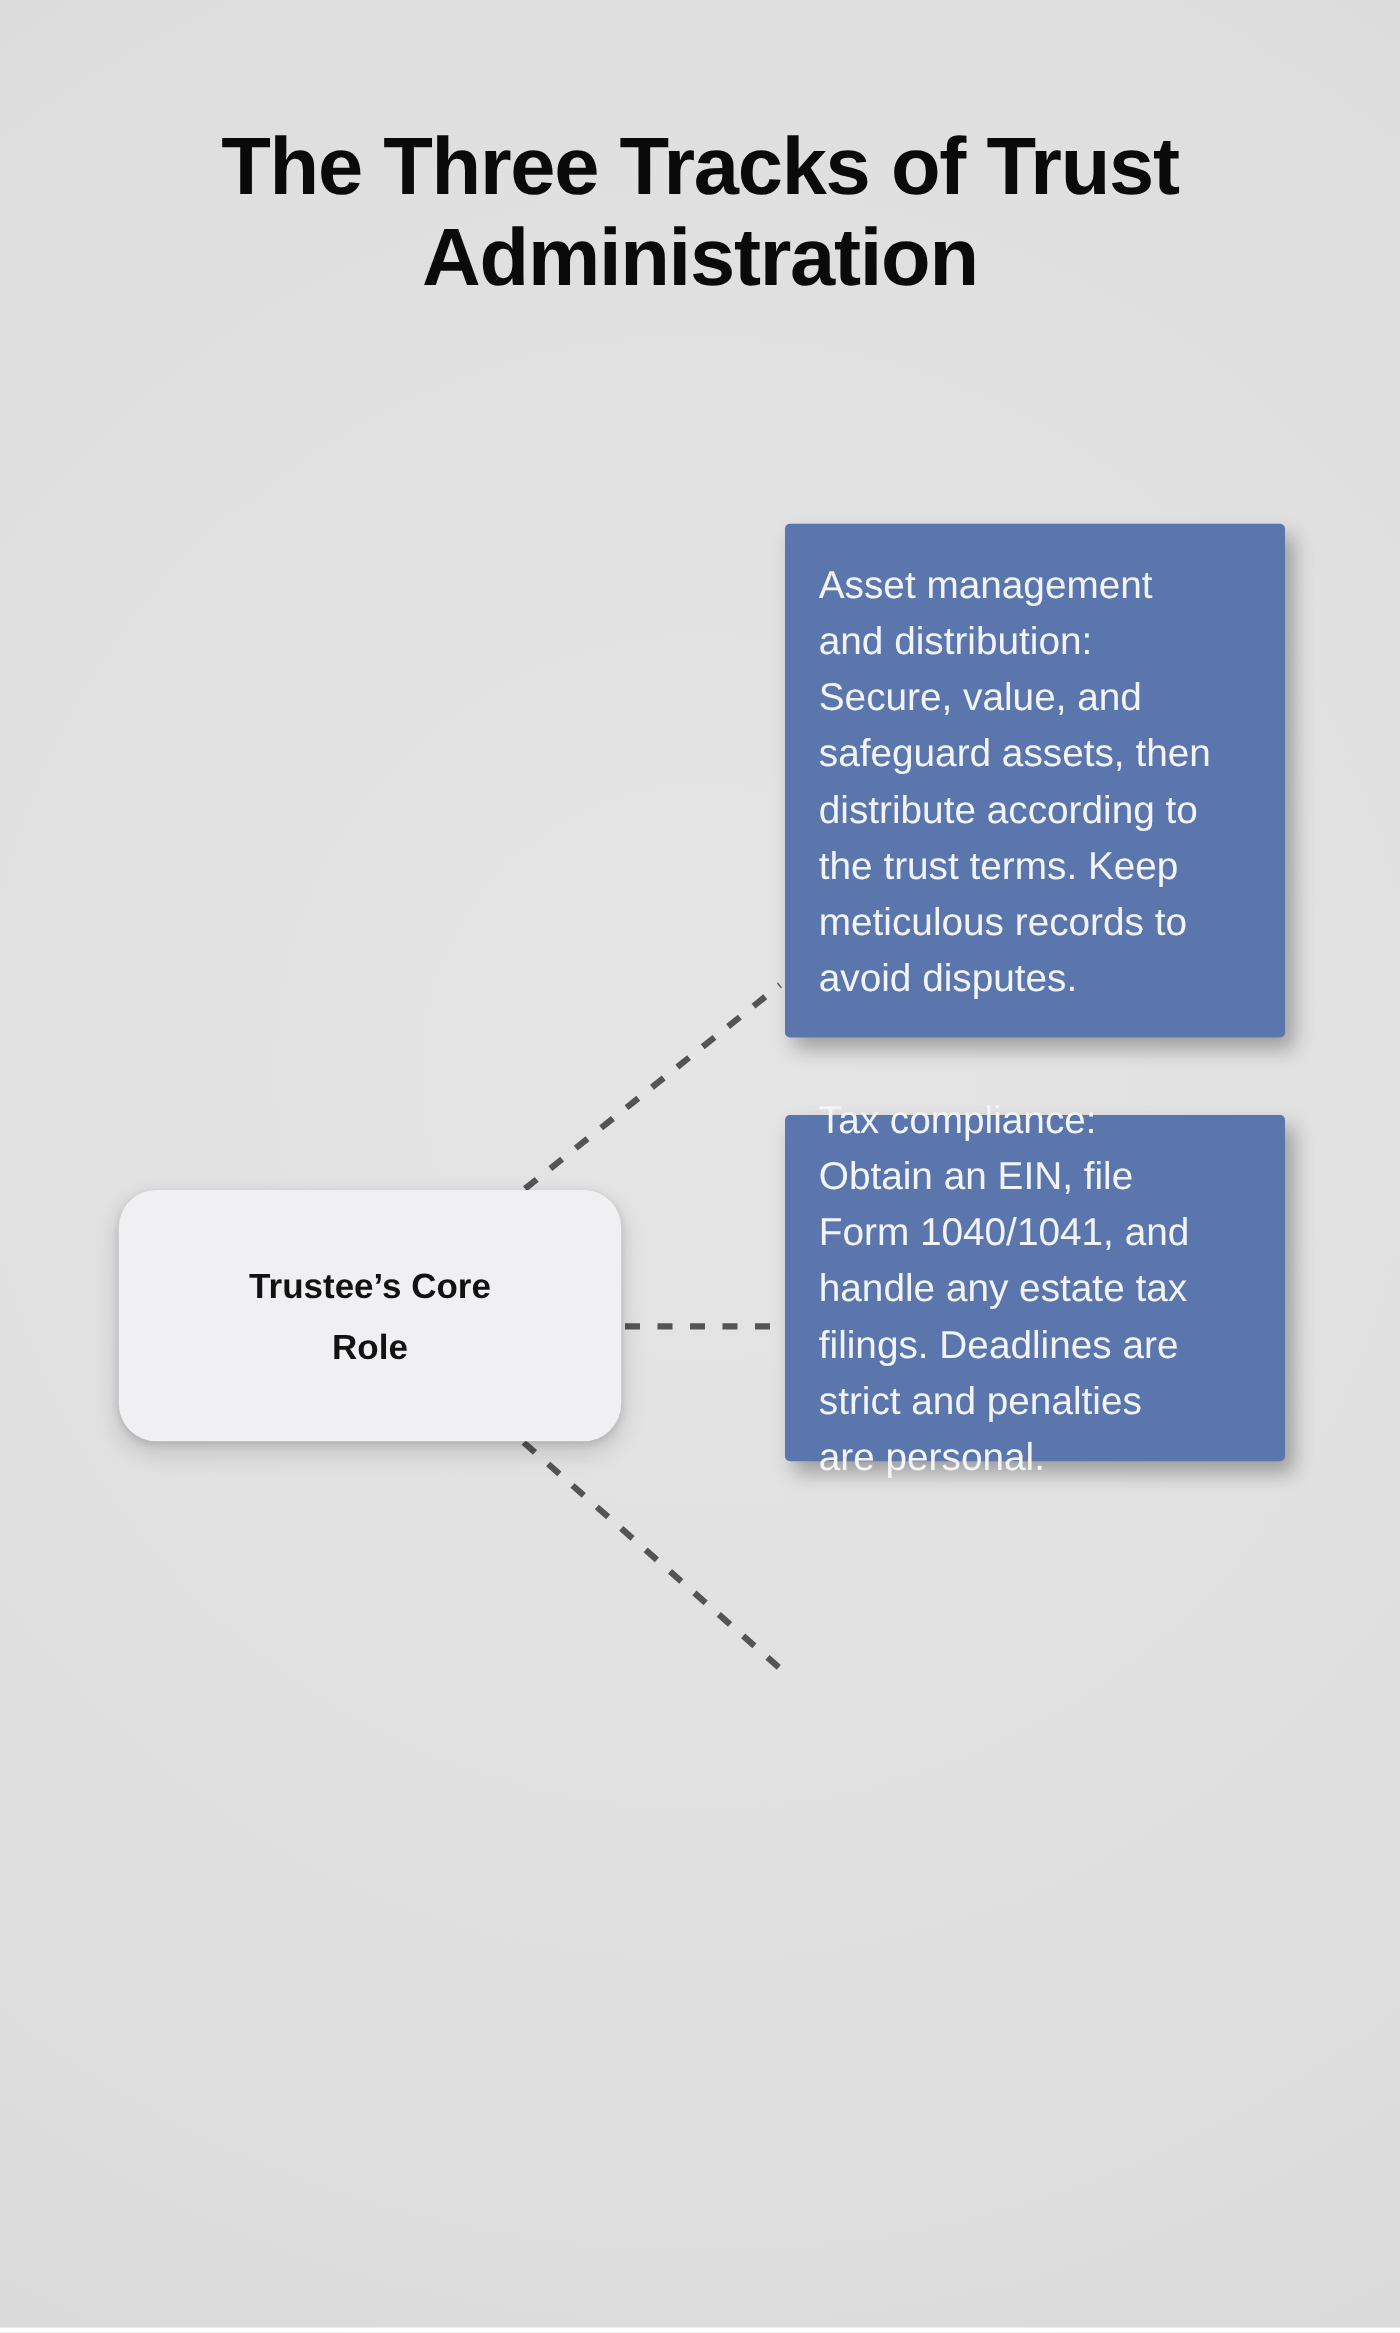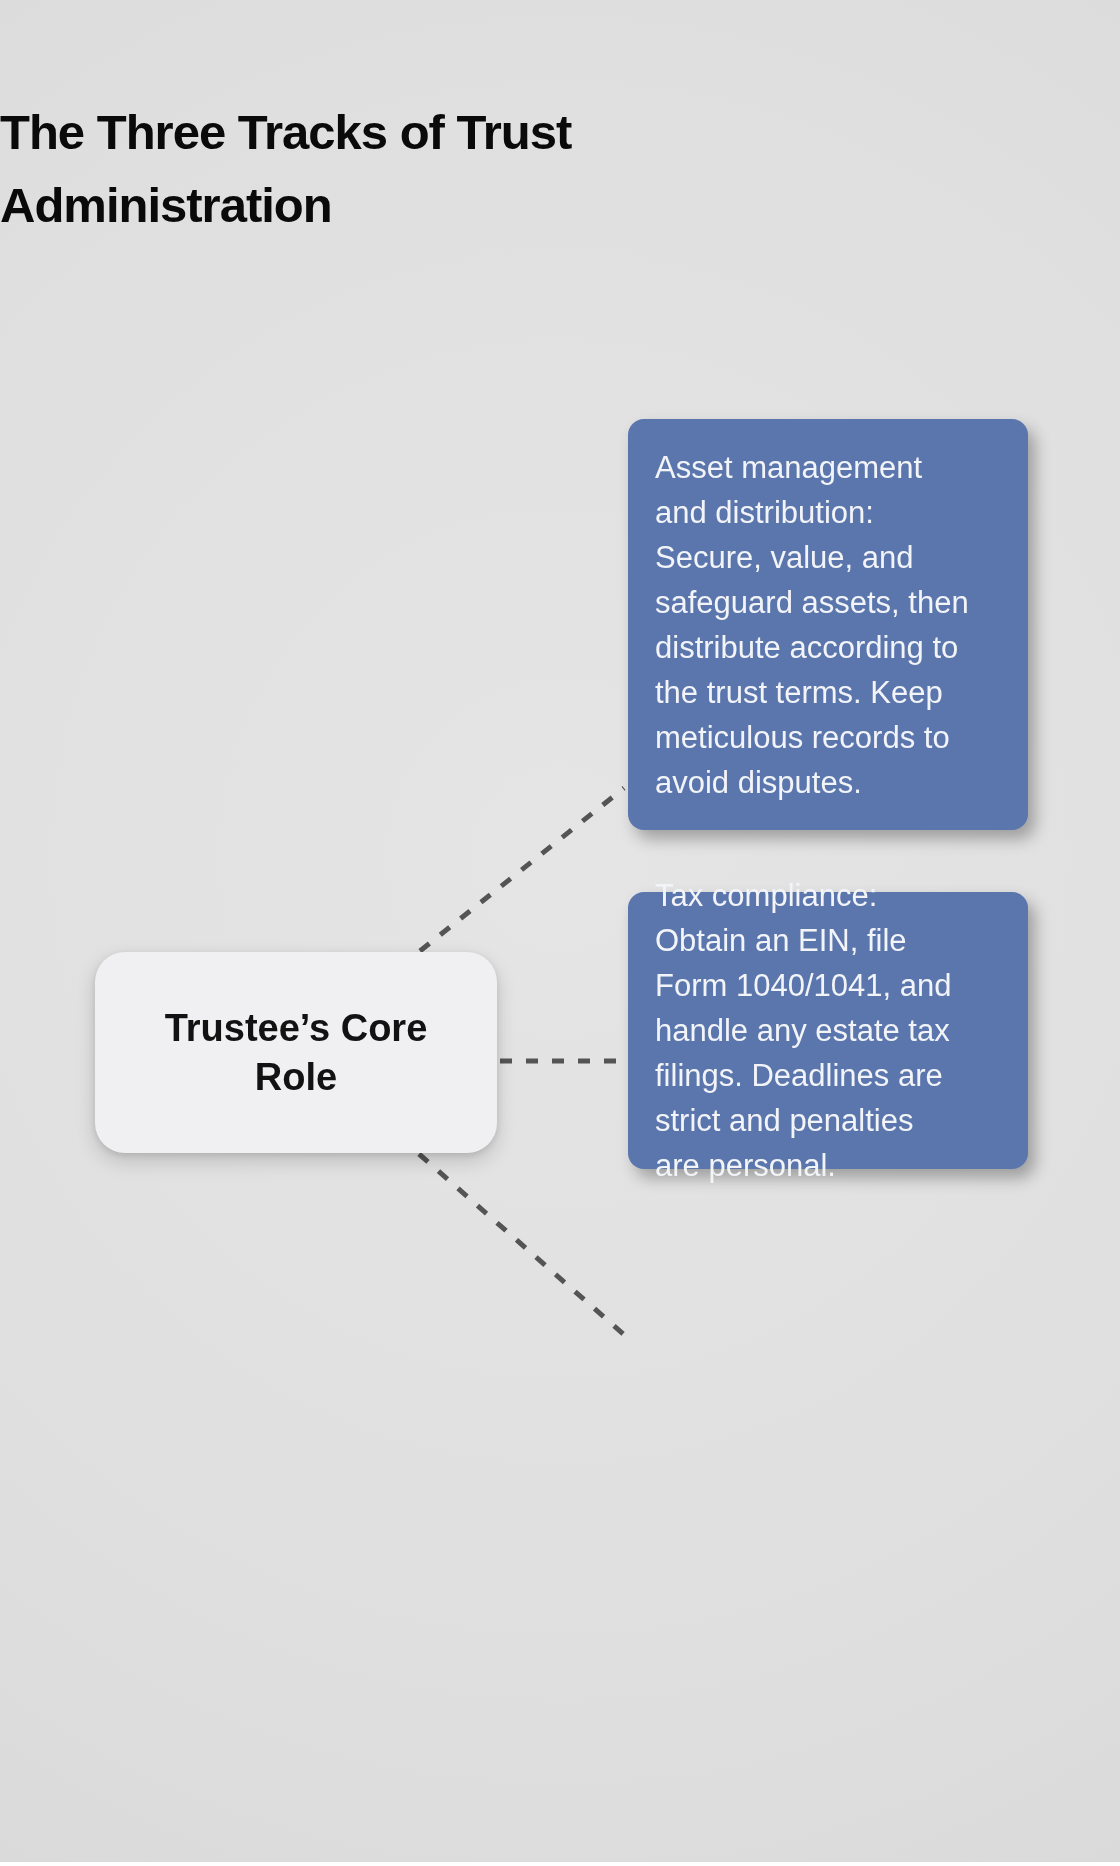--- a/index.html
+++ b/index.html
@@ -21,22 +21,22 @@
   }
   .canvas{
     position:absolute;
     left:0;top:0;width:1120px;height:1866px;
     background:radial-gradient(130% 80% at 50% 46%, #e4e5e4 0%, #dedfde 55%, #d4d5d4 100%);
   }
   .title{
     position:absolute;
     left:0;top:96px;
     width:1120px;
-    text-align:left;
-    font-size:49px;
+    text-align:center;
+    font-size:65px;
     font-weight:700;
     line-height:73px;
     letter-spacing:-1px;
     color:var(--title_text);
     white-space:pre-line;
   }
   .connectors{
     position:absolute;left:0;top:0;width:1120px;height:1866px;
   }
   .connectors line{
@@ -49,32 +49,32 @@
     left:95px;top:952px;
     width:402px;height:201px;
     background:var(--node_fill);
     border-radius:30px;
     box-shadow:0 8px 20px rgba(0,0,0,0.16), 0 2px 6px rgba(0,0,0,0.10);
     display:flex;align-items:center;justify-content:center;
     text-align:center;
     padding:0 66px;
   }
   .center-node .label{
-    font-size:38px;
+    font-size:28px;
     font-weight:700;
     line-height:49px;
     color:var(--node_text);
     white-space:pre-line;
   }
   .branch{
     position:absolute;
     left:628px;
     width:400px;
     background:var(--branch_fill);
-    border-radius:16px;
+    border-radius:4px;
     box-shadow:7px 9px 16px rgba(0,0,0,0.30);
     display:flex;align-items:center;
     padding:24px 24px 24px 27px;
   }
   .branch .text{
     font-size:31px;
     font-weight:400;
     line-height:45px;
     color:var(--branch_text);
     white-space:pre-line;

